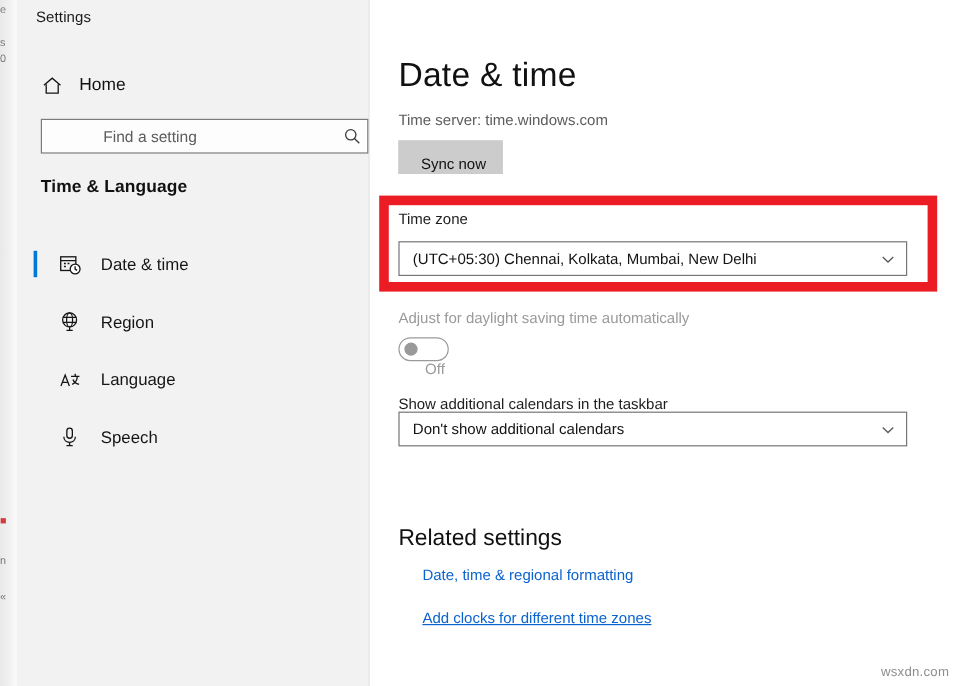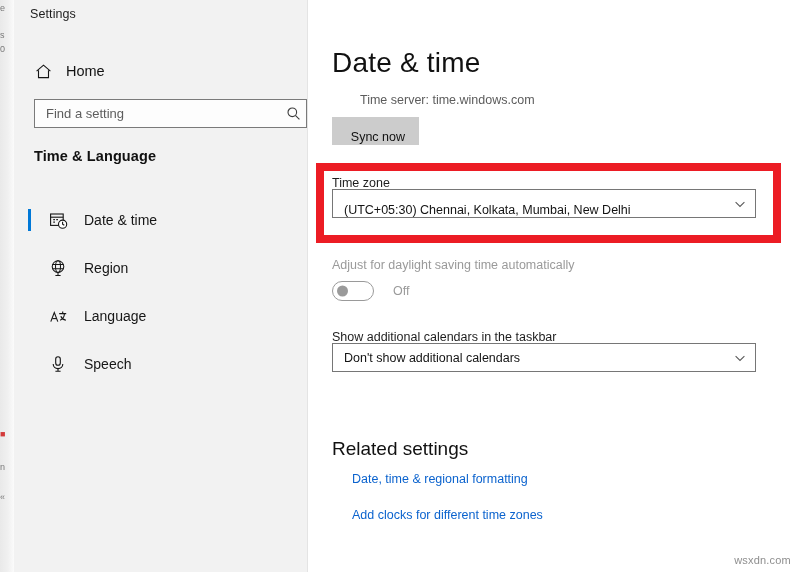--- a/index.html
+++ b/index.html
@@ -83,20 +83,21 @@
 
   .search-wrap {
     position: absolute;
     left: 20px; top: 99px;
     width: 273px; height: 29px;
     background: #fdfdfd;
     border: 1px solid #7a7a7a;
     box-sizing: border-box;
     display: flex;
     align-items: center;
+    padding-left: 40px;
   }
   .search-input {
     border: 0;
     outline: none;
     background: transparent;
     font-family: "Liberation Sans", sans-serif;
     font-size: 13px;
     color: #3b3b3b;
     padding: 0 8px 0 11px;
     flex: 1;
@@ -179,21 +180,20 @@
     font-weight: 300;
     color: #111111;
     letter-spacing: .2px;
   }
 
   .time-server {
     position: absolute;
     left: 23px; top: 93px;
     font-size: 12.5px;
     color: #5c5c5c;
-    margin-left: 28px;
   }
 
   .sync-btn {
     position: absolute;
     left: 23px; top: 117px;
     min-width: 87px;
     height: 28px;
     background: #cccccc;
     border: 1px solid #cccccc;
     font-family: "Liberation Sans", sans-serif;
@@ -231,21 +231,21 @@
     left: 23px;
     width: 424px;
     height: 29px;
     background: #ffffff;
     border: 1px solid #767676;
     box-sizing: border-box;
     display: flex;
     align-items: center;
     cursor: pointer;
   }
-  .combo-tz  { top: 189px; align-items: flex-end; }
+  .combo-tz  { top: 201px; }
   .combo-cal { top: 343px; }
   .combo-text {
     flex: 1;
     font-size: 12.5px;
     color: #131313;
     padding-left: 11px;
     white-space: nowrap;
     overflow: hidden;
   }
   .combo-arrow {
@@ -253,20 +253,21 @@
     display: flex; align-items: center; justify-content: center;
     color: #5a5a5a;
   }
 
   
   .toggle-row {
     position: absolute;
     left: 23px; top: 281px;
     display: flex;
     align-items: center;
+    flex-direction: column;
   }
   .toggle {
     width: 42px; height: 20px;
     border: 1px solid #9a9a9a;
     border-radius: 10px;
     background: #ffffff;
     position: relative;
     cursor: pointer;
     box-sizing: border-box;
   }
@@ -294,21 +295,21 @@
   .related-link {
     position: absolute;
     left: 23px;
     font-size: 12.5px;
     color: #0b63ce;
     text-decoration: none;
     cursor: pointer;
     margin-left: 20px;
   }
   .link-1 { top: 472px; }
-  .link-2 { top: 508px; }
+  .link-2 { top: 508px; text-decoration: underline; }
 
   .watermark {
     position: absolute;
     right: 9px; bottom: 6px;
     font-size: 11px;
     color: #8e8e8e;
     letter-spacing: .2px;
   }
 </style>
 </head>

